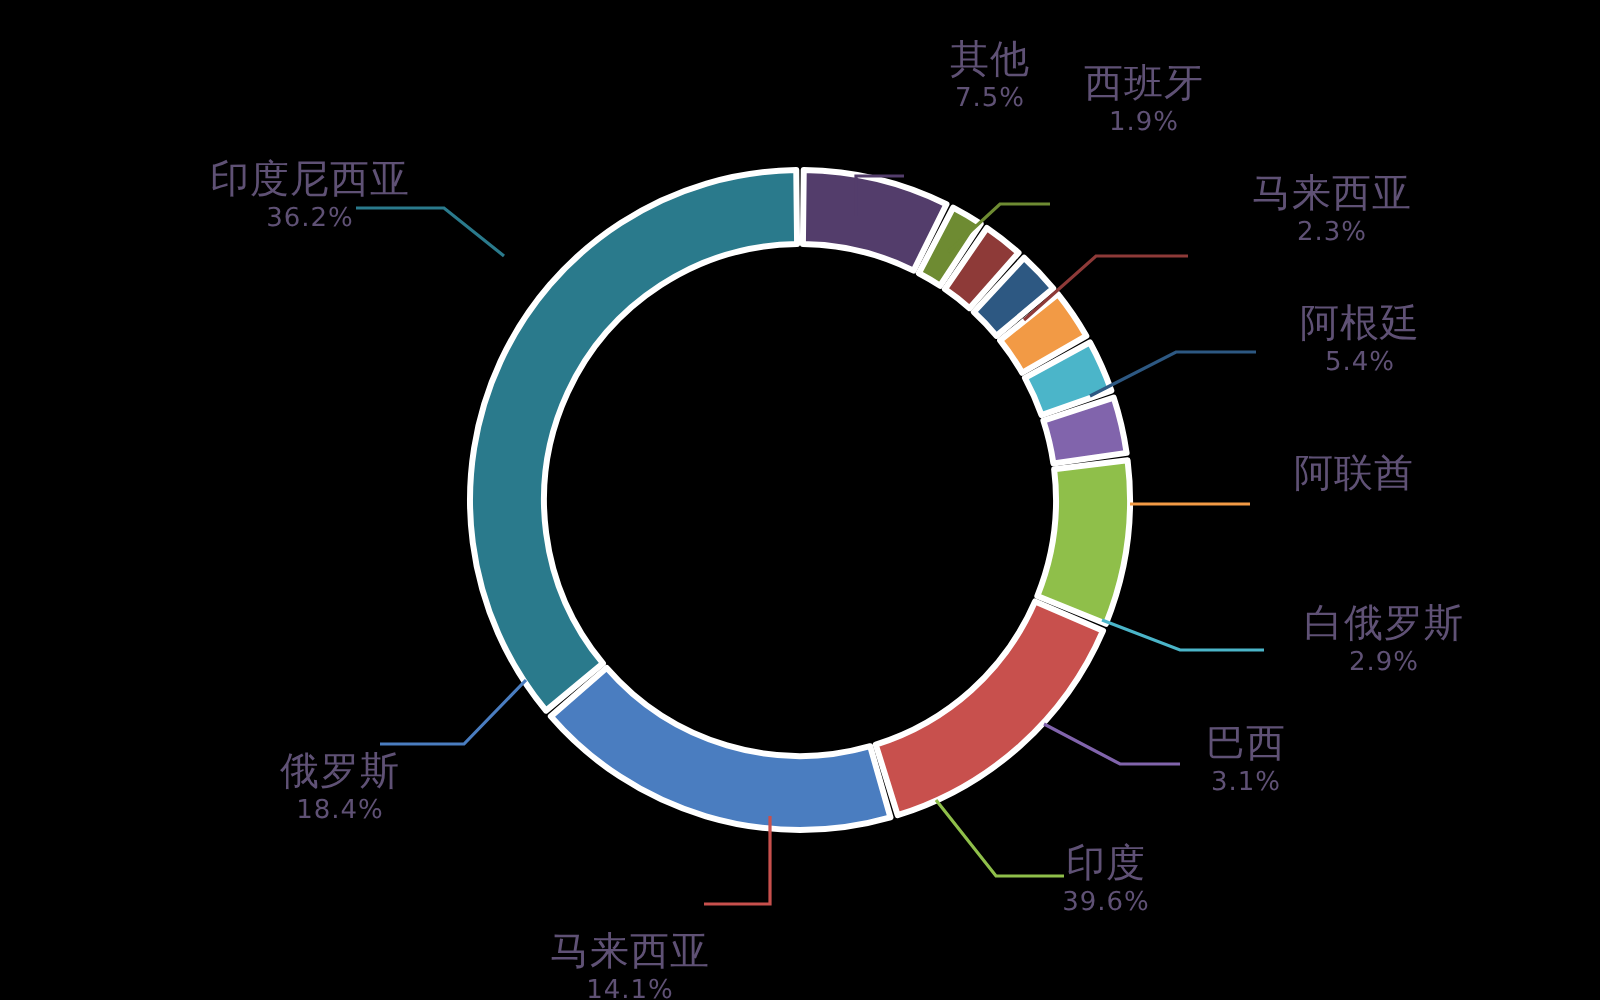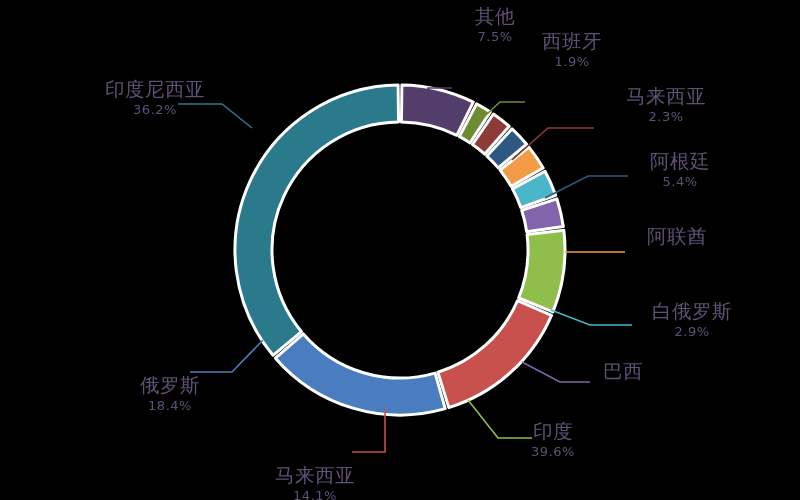--- a/index.html
+++ b/index.html
@@ -80,21 +80,21 @@
         <polyline points="551,310 590,325 632,325" class="leader-line" stroke="#4bb5c9"></polyline>
         <polyline points="522,362 560,382 590,382" class="leader-line" stroke="#8164ac"></polyline>
         <polyline points="468,400 498,438 532,438" class="leader-line" stroke="#8fbf4a"></polyline>
         <polyline points="385,408 385,452 352,452" class="leader-line" stroke="#c8504d"></polyline>
         <polyline points="263,340 232,372 190,372" class="leader-line" stroke="#4a7dc0"></polyline>
         <polyline points="252,128 222,104 178,104" class="leader-line" stroke="#2a7a8c"></polyline>
       </g>
   </svg>
 
   <div id="labels-layer">
-      <div class="label-group align-center" style="left: 455px; top: 5px; width: 80px;">
+      <div class="label-group align-center" style="left: 455px; top: 18px; width: 80px;">
         <span class="label-name">其他</span>
         <span class="label-pct">7.5%</span>
       </div>
       <div class="label-group align-center" style="left: 527px; top: 30px; width: 90px;">
         <span class="label-name">西班牙</span>
         <span class="label-pct">1.9%</span>
       </div>
       <div class="label-group align-center" style="left: 596px; top: 85px; width: 140px;">
         <span class="label-name">马来西亚</span>
         <span class="label-pct">2.3%</span>
@@ -105,20 +105,21 @@
       </div>
       <div class="label-group align-center" style="left: 622px; top: 225px; width: 110px;">
         <span class="label-name">阿联酋</span>
       </div>
       <div class="label-group align-center" style="left: 632px; top: 300px; width: 120px;">
         <span class="label-name">白俄罗斯</span>
         <span class="label-pct">2.9%</span>
       </div>
       <div class="label-group align-center" style="left: 578px; top: 360px; width: 90px;">
         <span class="label-name">巴西</span>
+        <span class="label-pct">3.1%</span>
       </div>
       <div class="label-group align-center" style="left: 508px; top: 420px; width: 90px;">
         <span class="label-name">印度</span>
         <span class="label-pct">39.6%</span>
       </div>
       <div class="label-group align-center" style="left: 250px; top: 440px; width: 130px; margin-top: 24px;">
         <span class="label-name">马来西亚</span>
         <span class="label-pct">14.1%</span>
       </div>
       <div class="label-group align-center" style="left: 110px; top: 374px; width: 120px;">

